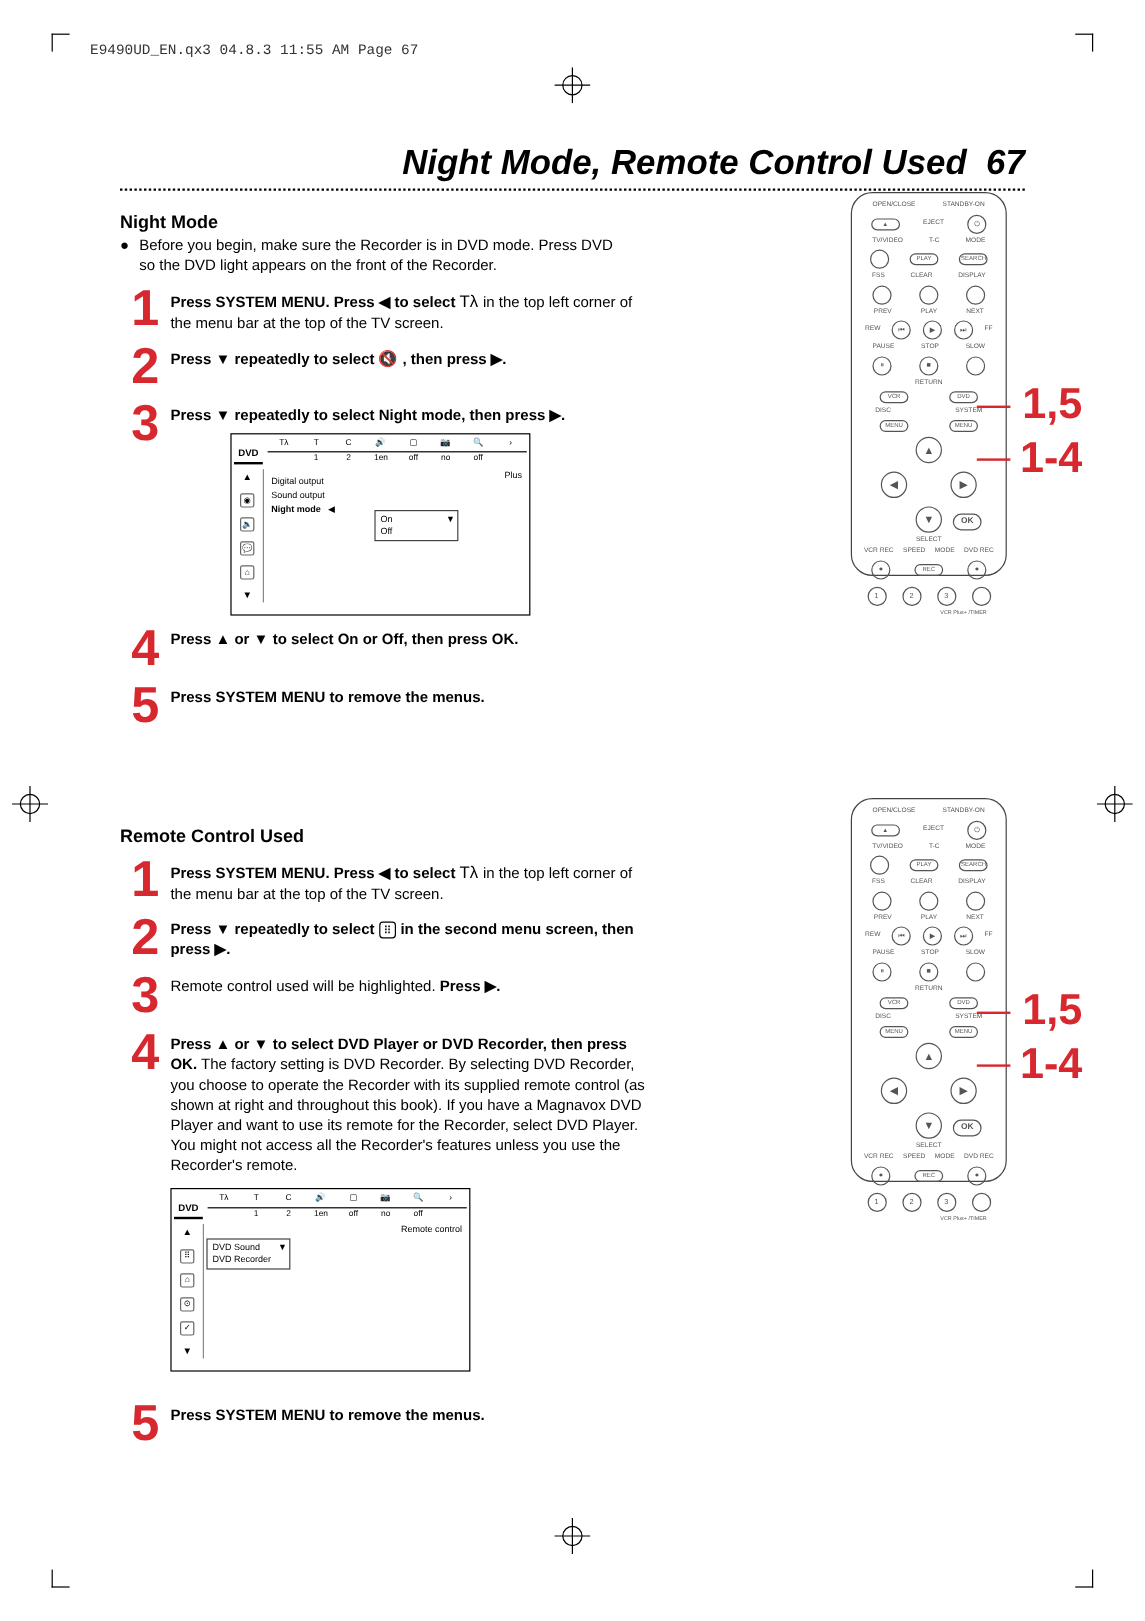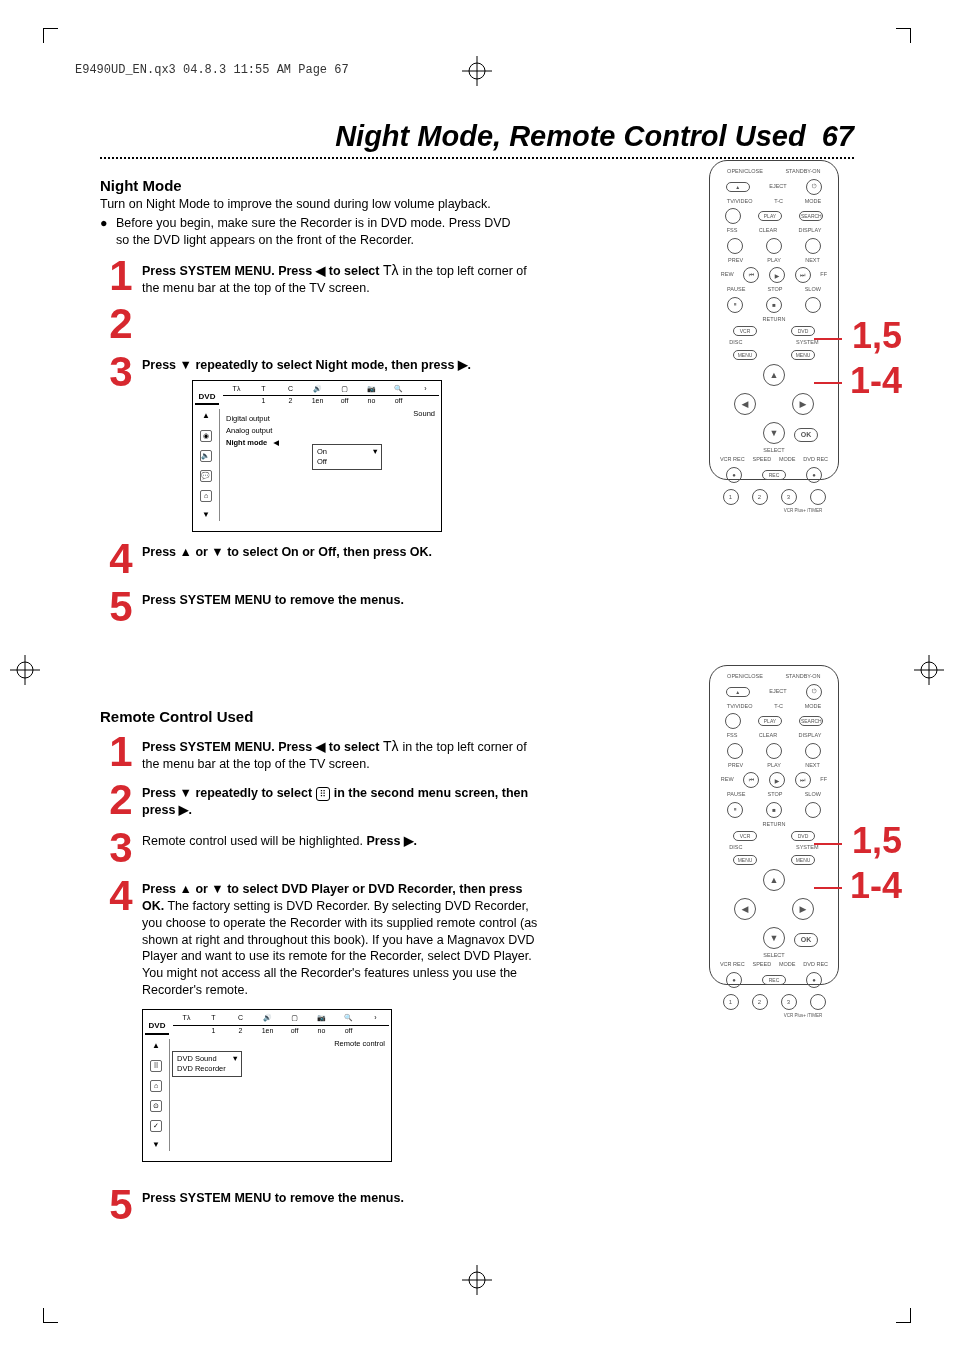--- a/index.html
+++ b/index.html
@@ -11,21 +11,20 @@
     color: #000;
     position: relative;
     font-size: 13px;
   }
   .header-meta {
     position: absolute;
     top: 35px; left: 75px;
     font-family: "Courier New", monospace;
     font-size: 12px;
     color: #333;
-    margin-top: 28px;
   }
   .corner-tl { position:absolute; top:28px; left:43px; width:15px; height:15px; border-left:1px solid #000; border-top:1px solid #000;}
   .corner-tr { position:absolute; top:28px; right:43px; width:15px; height:15px; border-right:1px solid #000; border-top:1px solid #000;}
   .corner-bl { position:absolute; bottom:28px; left:43px; width:15px; height:15px; border-left:1px solid #000; border-bottom:1px solid #000;}
   .corner-br { position:absolute; bottom:28px; right:43px; width:15px; height:15px; border-right:1px solid #000; border-bottom:1px solid #000;}
   .reg-top { position:absolute; top:56px; left:50%; transform:translateX(-50%); }
   .reg-bottom { position:absolute; bottom:56px; left:50%; transform:translateX(-50%); }
   .reg-left { position:absolute; top:655px; left:10px; }
   .reg-right { position:absolute; top:655px; right:10px; }
   .page {
@@ -278,37 +277,41 @@
         </div>
     </div>
     <div class="red-callout" style="top:155px; right:-48px;">1,5</div>
     <div class="red-callout" style="top:200px; right:-48px;">1-4</div>
     <div class="red-line" style="top:178px; right:12px; width:28px;"></div>
     <div class="red-line" style="top:222px; right:12px; width:28px;"></div>
   </div>
 
   <div>
     <div class="section-head">Night Mode</div>
-    <div class="intro">Turn on Night Mode to improve the sound during low volume playback.</div>
     <div class="bullet-row">
       <div class="bullet-dot">●</div>
       <div style="max-width:410px;">Before you begin, make sure the Recorder is in DVD mode. Press DVD so the DVD light appears on the front of the Recorder.</div>
     </div>
 
     <div class="step-block">
       <div class="big-num">1</div>
       <div class="step-body">
         <b>Press SYSTEM MENU. Press ◀ to select</b>
         <span style="font-size:14px;"> Tλ </span>
         <span>in the top left corner of the menu bar at the top of the TV screen.</span>
       </div>
     </div>
 
     <div class="step-block">
       <div class="big-num">2</div>
+      <div class="step-body">
+        <b>Press ▼ repeatedly to select</b>
+        <span style="font-size:13px;"> 🔇 </span>
+        <b>, then press ▶.</b>
+      </div>
     </div>
 
     <div class="step-block">
       <div class="big-num">3</div>
       <div class="step-body">
         <b>Press ▼ repeatedly to select Night mode, then press ▶.</b>
         <div class="osd-box">
           <div style="display:flex; align-items:flex-end; gap:4px;">
             <div class="osd-dvd">DVD</div>
             <div style="flex:1;">
@@ -339,25 +342,25 @@
               <span>▲</span>
               <span class="ic">◉</span>
               <span class="ic">🔈</span>
               <span class="ic">💬</span>
               <span class="ic">⌂</span>
               <span>▼</span>
             </div>
             <div style="border-left:1px solid #888; margin:0 2px;"></div>
             <div class="osd-center">
               <div>Digital output</div>
-              <div>Analog output</div>
+              <div>Sound output</div>
               <div><b>Night mode</b> <span style="margin-left:4px;">◀</span></div>
             </div>
             <div class="osd-right">
-              <div class="osd-right-title">Sound</div>
+              <div class="osd-right-title">Plus</div>
               <div style="height:22px;"></div>
               <div class="osd-select">
                 <div>On</div>
                 <div>Off</div>
                 <span class="caret-r">▼</span>
               </div>
             </div>
           </div>
         </div>
       </div>

